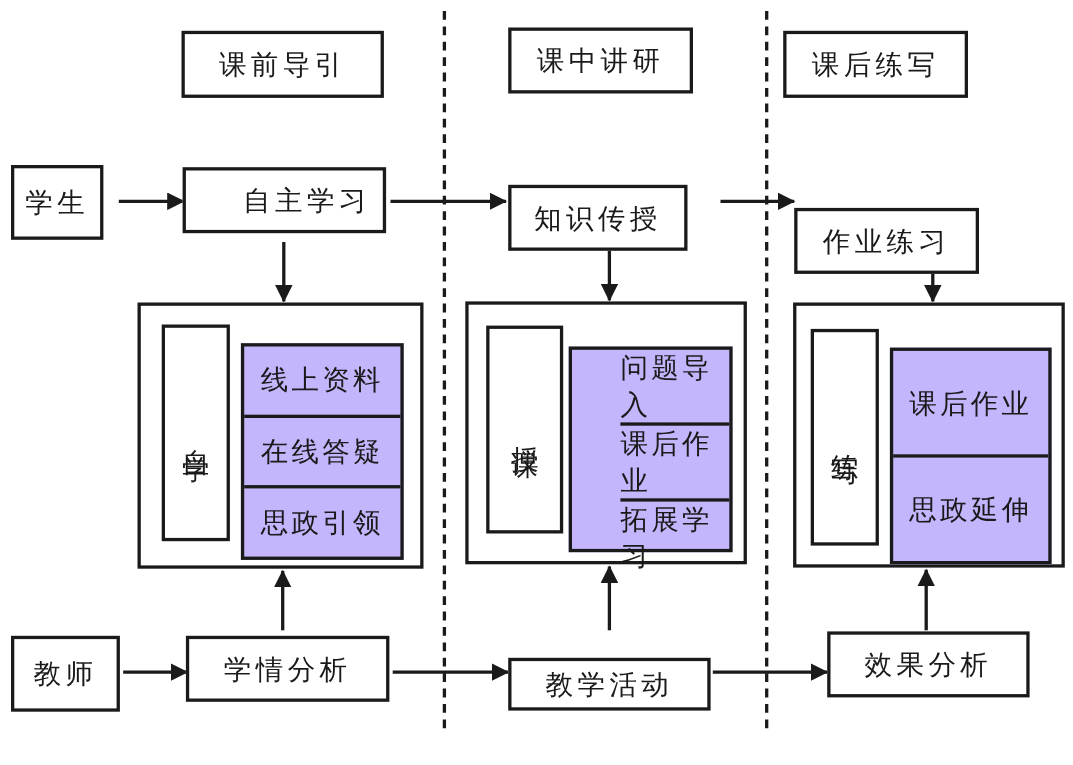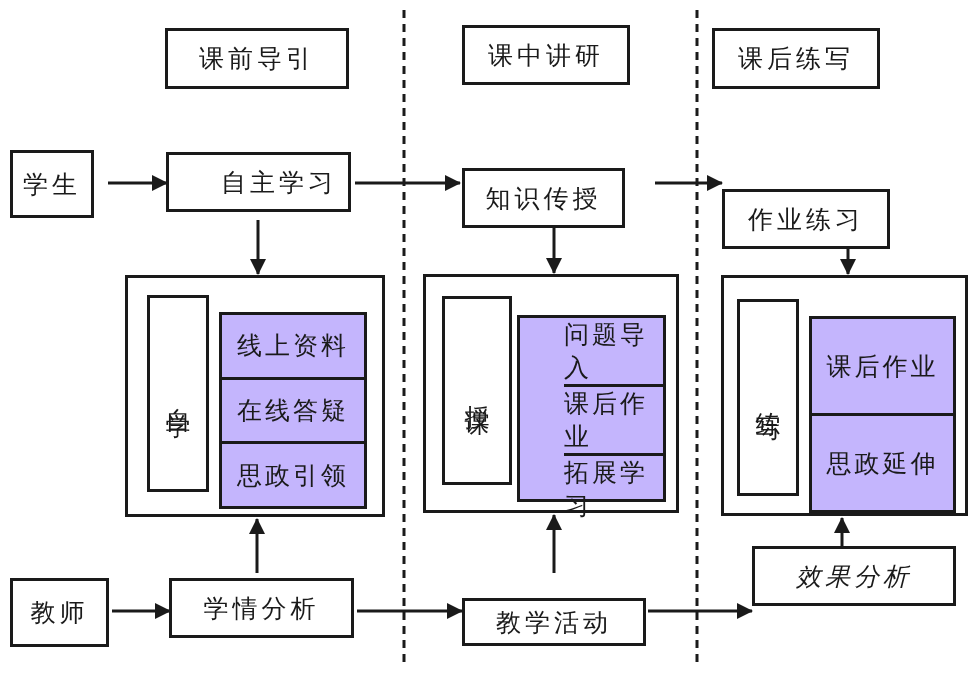--- a/index.html
+++ b/index.html
@@ -79,13 +79,13 @@
 
 <div class="outer" style="left:721px;top:275px;width:247px;height:241px;"></div>
 <div class="vbox" style="left:737px;top:299px;width:62px;height:197px;">练写</div>
 <div class="stack" style="left:809px;top:299px;width:147px;height:197px;">
   <div class="cell">课后作业</div>
   <div class="cell">思政延伸</div>
 </div>
 
 <div class="box" style="left:169px;top:578px;width:185px;height:60px;">学情分析</div>
 <div class="box" style="left:462px;top:598px;width:184px;height:48px;">教学活动</div>
-<div class="box" style="left:752px;top:546px;width:204px;height:60px;font-style:italic;">效果分析</div>
+<div class="box" style="left:752px;top:574px;width:184px;height:60px;">效果分析</div>
 
 </body></html>

